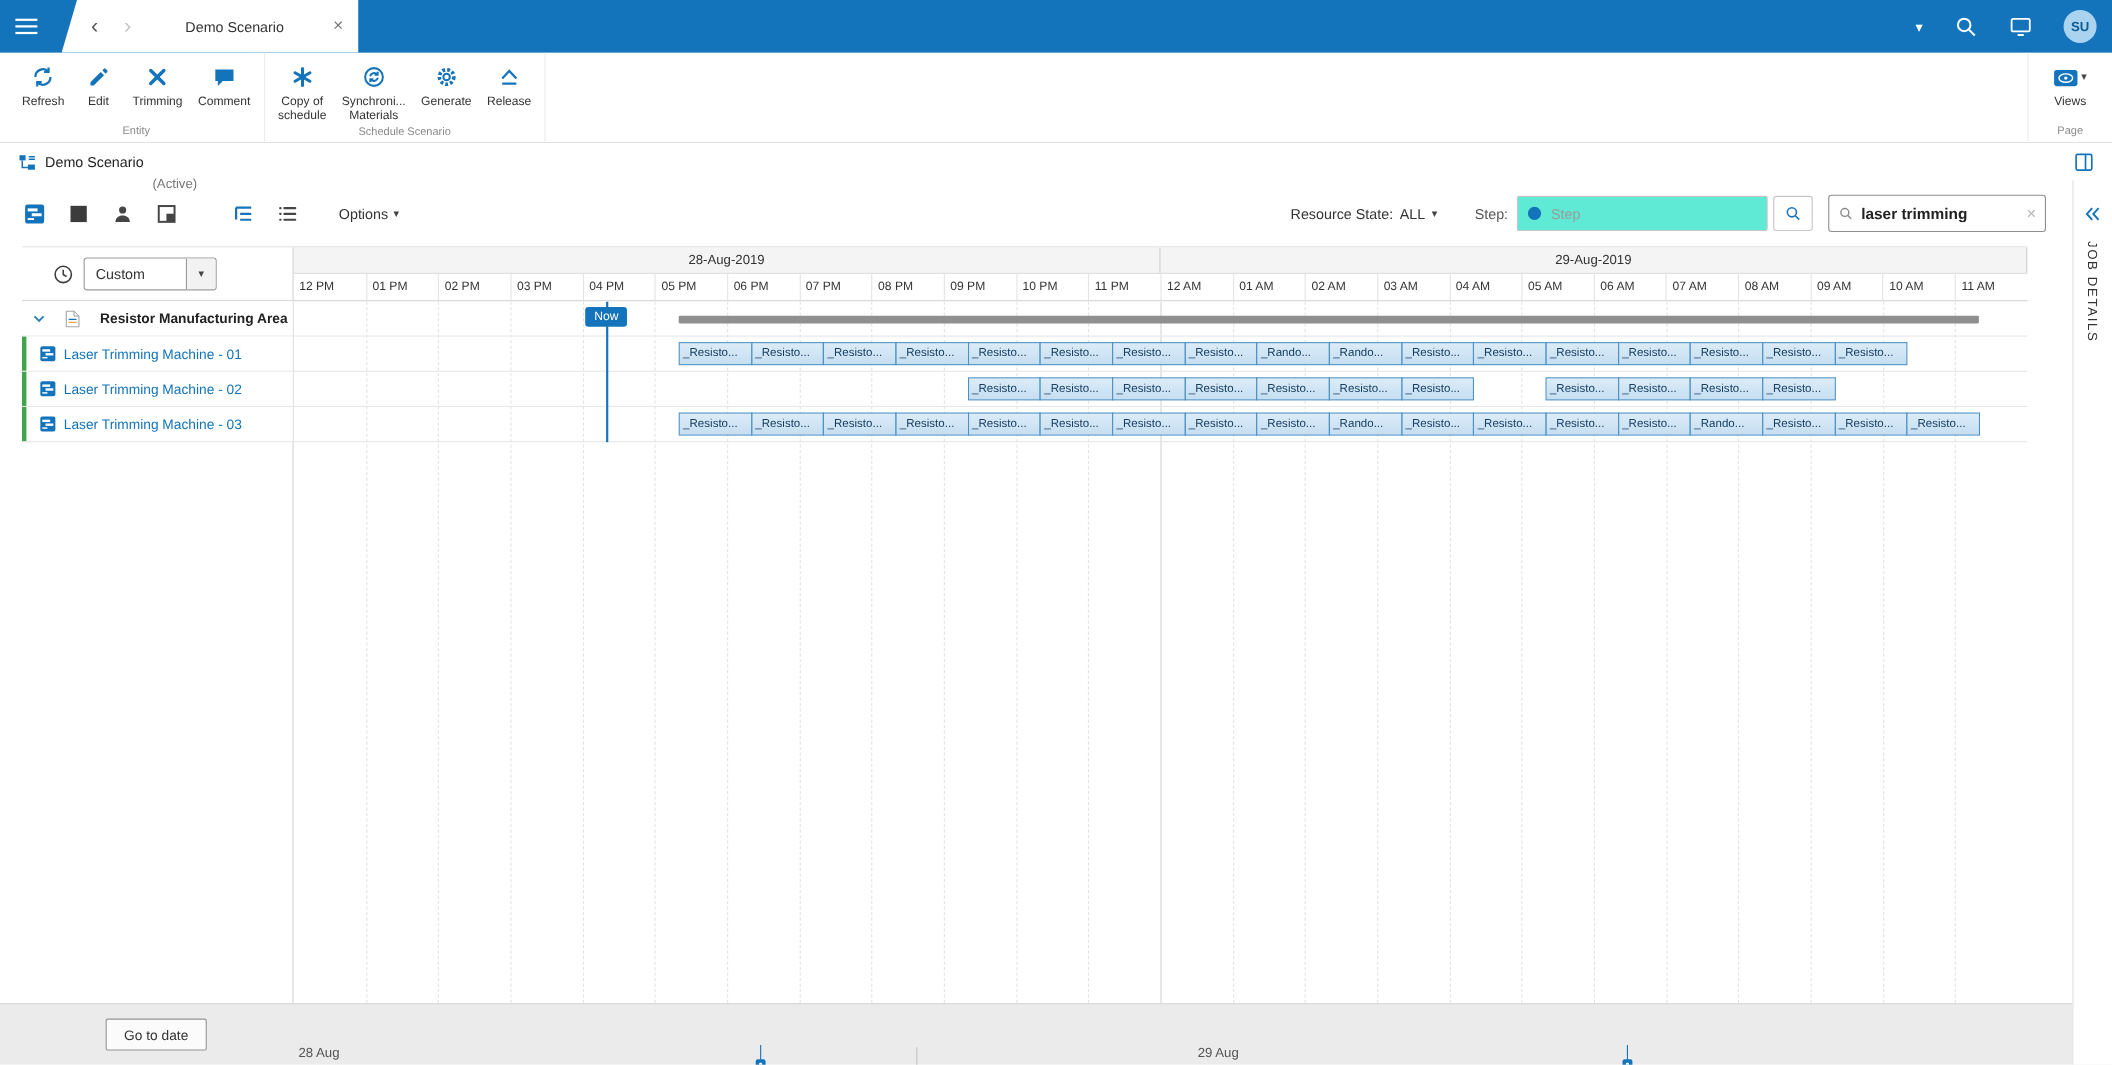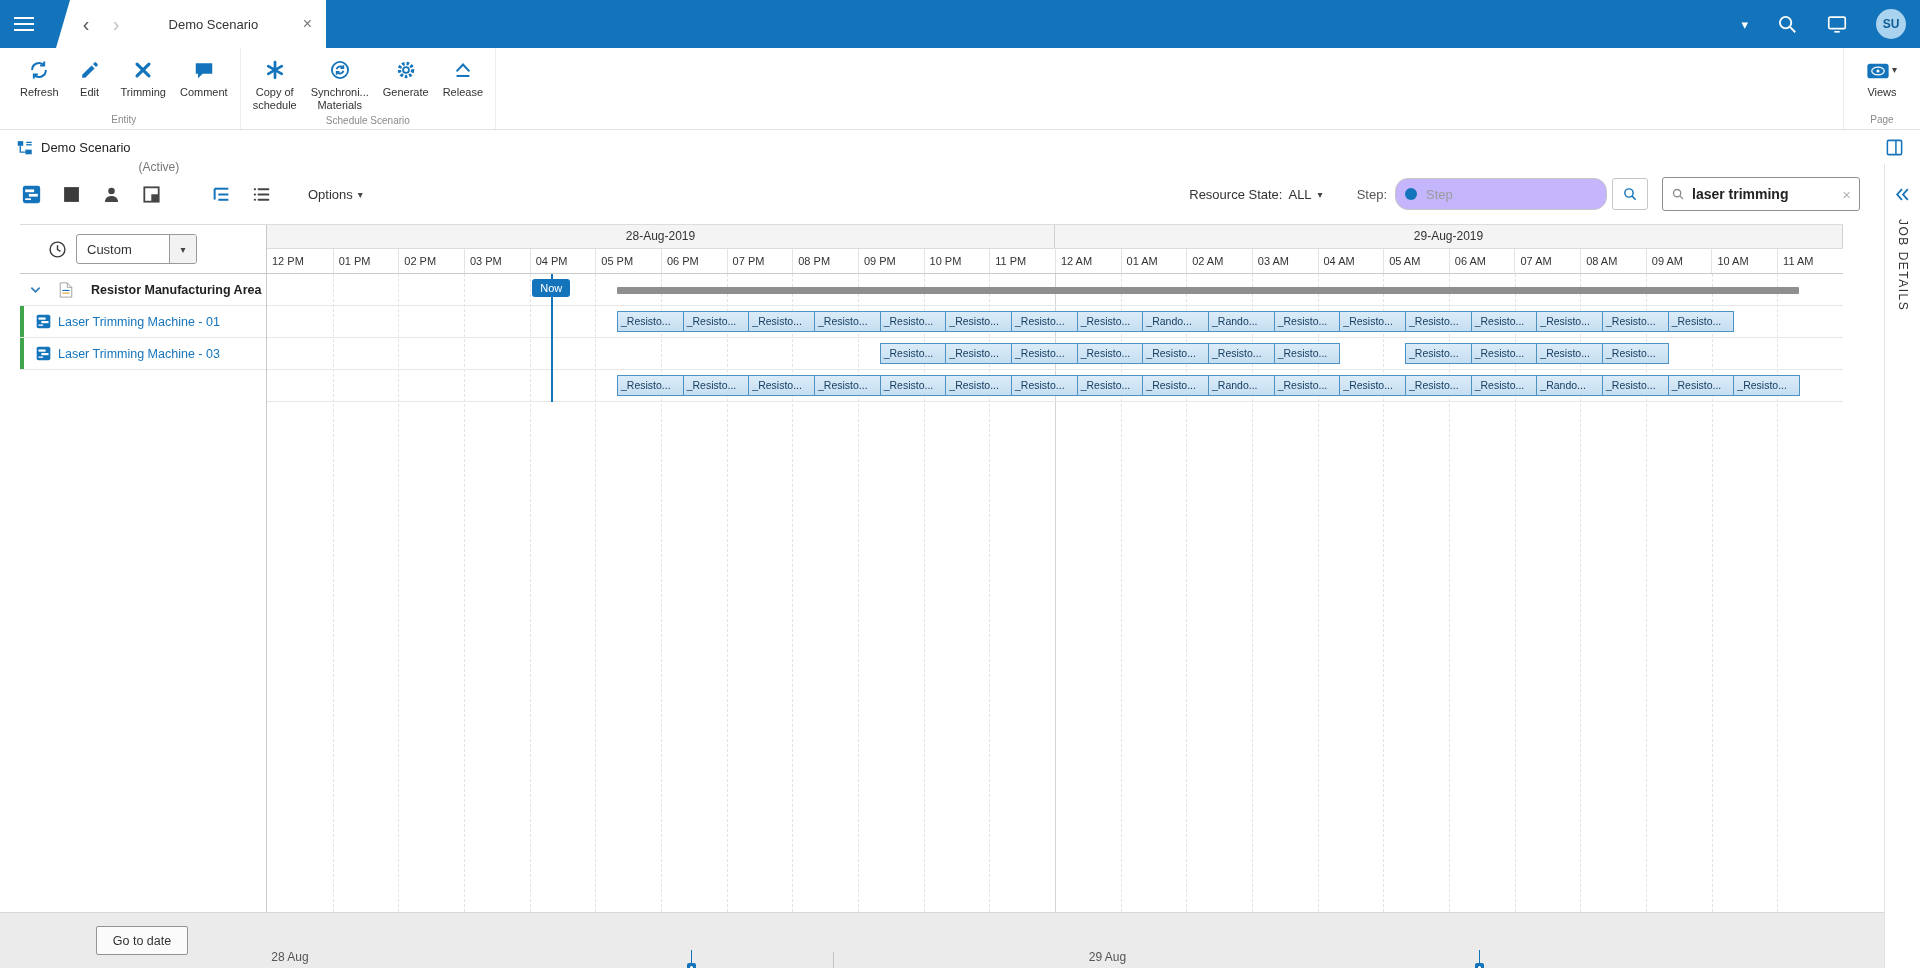--- a/index.html
+++ b/index.html
@@ -46,21 +46,21 @@
 
 .view-toolbar {height:60px; display:flex; align-items:center; padding:0 60px 0 20px; background:#fff;}
 .vt-icon {width:22px; height:22px; margin-right:18px; cursor:pointer; display:flex; align-items:center; justify-content:center;}
 .vt-icon svg {width:19px; height:19px;}
 .vt-sep {width:30px;}
 .options {font-size:13px; color:#333; display:flex; align-items:center; gap:5px; cursor:pointer; margin-left:18px;}
 .caret {font-size:10px; color:#444;}
 .vt-right {margin-left:auto; display:flex; align-items:center;}
 .res-state {font-size:13px; color:#333; display:flex; gap:6px; align-items:center; cursor:pointer;text-align:right;}
 .step-label {font-size:13px; color:#555; margin:0 8px 0 34px;}
-.step-field {width:212px; height:32px; border:1px solid #c6c6c6; border-radius:13px; background:#c4b5fd;
+.step-field {width:228px; height:32px; border:1px solid #c6c6c6; border-radius:2px; background:#5eead4;
   display:flex; align-items:center; padding:0 9px; gap:9px;}
 .step-dot {width:12px; height:12px; border-radius:50%; background:#1474bb; flex:none;}
 .step-input {border:none; outline:none; flex:1; min-width:0; font-family:inherit; font-size:13px; color:#333; background:transparent;}
 .step-input::placeholder {color:#9b9b9b;}
 .step-search-btn {width:36px; height:32px; border:1px solid #c6c6c6; border-radius:3px; margin-left:5px;
   display:flex; align-items:center; justify-content:center; background:#fff; cursor:pointer;}
 .search-field {width:198px; height:34px; border:1px solid #8f8f8f; border-radius:3px; margin-left:14px;
   display:flex; align-items:center; padding:0 8px; gap:7px; background:#fff;}
 .search-input {border:none; outline:none; flex:1; min-width:0; font-family:inherit; font-size:14px; font-weight:bold; color:#222; background:transparent;}
 .search-clear {color:#b5b5b5; font-size:15px; cursor:pointer;}
@@ -450,20 +450,30 @@
         <div id="tree-rows">
             <div class="tree-row res-row">
               <span class="green"></span>
               <span class="ic15"><svg viewBox="0 0 18 18">
                   <rect x="0.8" y="0.8" width="16.4" height="16.4" rx="2.2" fill="#1474bb"></rect>
                   <rect x="3" y="4.2" width="8.5" height="2.6" fill="#fff"></rect>
                   <rect x="6.5" y="8.4" width="8.5" height="2.6" fill="#fff"></rect>
                   <rect x="3" y="12.6" width="5.5" height="1.6" fill="#fff"></rect>
                 </svg></span>
               <span class="res-label">Laser Trimming Machine - 01</span>
+            </div>
+            <div class="tree-row res-row">
+              <span class="green"></span>
+              <span class="ic15"><svg viewBox="0 0 18 18">
+                  <rect x="0.8" y="0.8" width="16.4" height="16.4" rx="2.2" fill="#1474bb"></rect>
+                  <rect x="3" y="4.2" width="8.5" height="2.6" fill="#fff"></rect>
+                  <rect x="6.5" y="8.4" width="8.5" height="2.6" fill="#fff"></rect>
+                  <rect x="3" y="12.6" width="5.5" height="1.6" fill="#fff"></rect>
+                </svg></span>
+              <span class="res-label">Laser Trimming Machine - 02</span>
             </div>
             <div class="tree-row res-row">
               <span class="green"></span>
               <span class="ic15"><svg viewBox="0 0 18 18">
                   <rect x="0.8" y="0.8" width="16.4" height="16.4" rx="2.2" fill="#1474bb"></rect>
                   <rect x="3" y="4.2" width="8.5" height="2.6" fill="#fff"></rect>
                   <rect x="6.5" y="8.4" width="8.5" height="2.6" fill="#fff"></rect>
                   <rect x="3" y="12.6" width="5.5" height="1.6" fill="#fff"></rect>
                 </svg></span>
               <span class="res-label">Laser Trimming Machine - 03</span>

